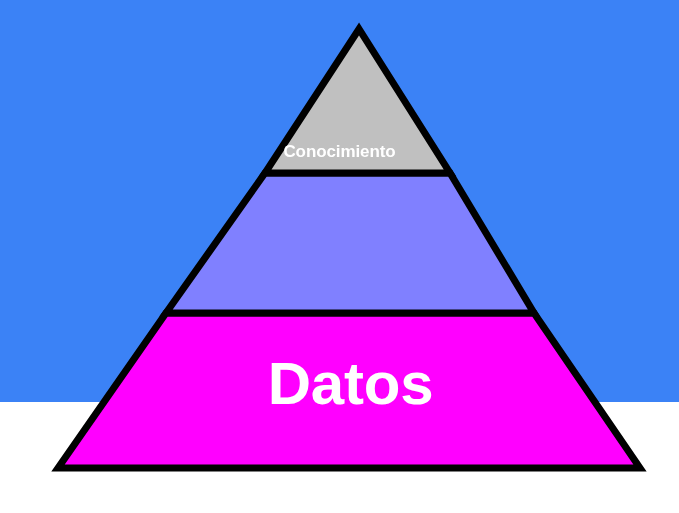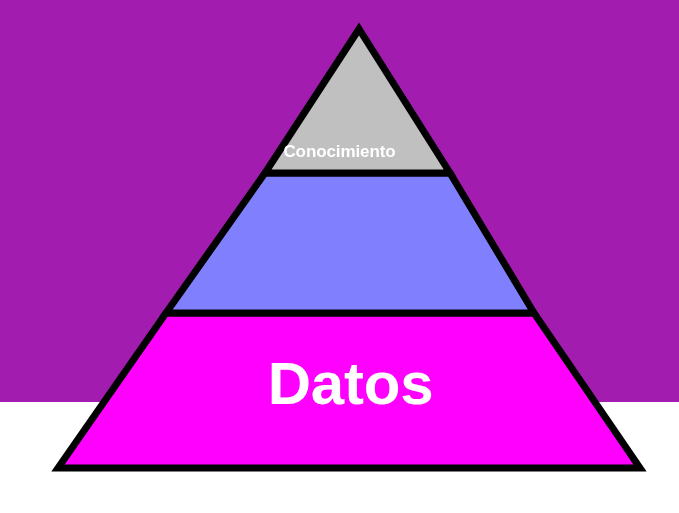--- a/index.html
+++ b/index.html
@@ -53,21 +53,21 @@
   #label-datos {
     left: 0;
     width: 679px;
     top: 354px;
     font-size: 60px;
   }
 </style>
 </head>
 <body style="background: rgb(255, 255, 255);">
 
-<div id="pyramid-diagram" style="width: 679px; height: 402px; background: #a21caf;">
+<div id="pyramid-diagram" style="width: 679px; height: 402px; background: #3b82f6;">
 
   <svg id="pyramid-svg" viewBox="0 0 679 513">
     <polygon id="tier-shape-datos" points="58,468 640,468 534,313 166,313" fill="#FF00FF" stroke="#000000" stroke-width="7" stroke-linejoin="miter"></polygon>
     <polygon id="tier-shape-informacion" points="166,313 534,313 450,173 265,173" fill="#8080FF" stroke="#000000" stroke-width="7" stroke-linejoin="miter"></polygon>
     <polygon id="tier-shape-conocimiento" points="265,173 450,173 359,29" fill="#C0C0C0" stroke="#000000" stroke-width="7" stroke-linejoin="miter"></polygon>
   </svg>
 
   <div class="tier-label" id="label-conocimiento" style="color: rgb(255, 255, 255); font-size: 17px;">Conocimiento</div>
 
 

